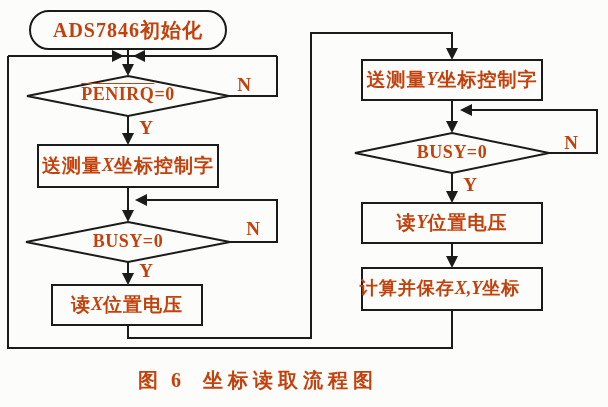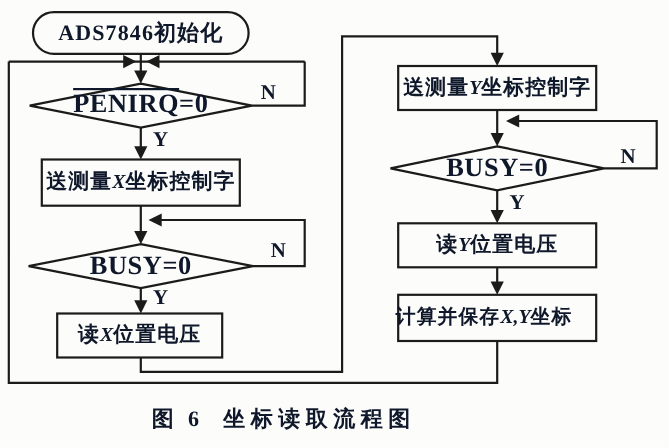--- a/index.html
+++ b/index.html
@@ -5,36 +5,36 @@
   :root{
     --ink:#1b1b1b;
     --paper:#fcfcfa;
   }
   html,body{margin:0;padding:0;background:#fff;}
   .figure-wrap{
     position:relative;
     width:608px;height:407px;
     background:var(--paper);
     font-family:"Liberation Serif","DejaVu Serif",serif;
-    color:#0f172a;
+    color:#c2410c;
     overflow:hidden;
   }
   .layer{position:absolute;left:0;top:0;}
   svg{display:block;}
   svg .stroke{fill:none;stroke:var(--ink);stroke-width:2;}
   svg .fillhead{fill:var(--ink);stroke:none;}
   .lbl{
     position:absolute;
     display:flex;align-items:center;justify-content:center;
     font-weight:bold;
     white-space:nowrap;
     line-height:1.1;
   }
   .node-lbl{font-size:19px;letter-spacing:1px;}
-  .cond-lbl{font-size:24px;letter-spacing:0.5px;}
+  .cond-lbl{font-size:18px;letter-spacing:0.5px;}
   .branch-lbl{font-size:19px;}
   .var{font-style:italic;font-size:18px;letter-spacing:0;}
   .ovl{text-decoration:overline;}
   .caption{
     position:absolute;left:0;top:367px;width:516px;
     text-align:center;font-weight:bold;font-size:20px;
     letter-spacing:4px;
   }
   .caption .cap-title{margin-left:18px;letter-spacing:5px;}
 </style>

